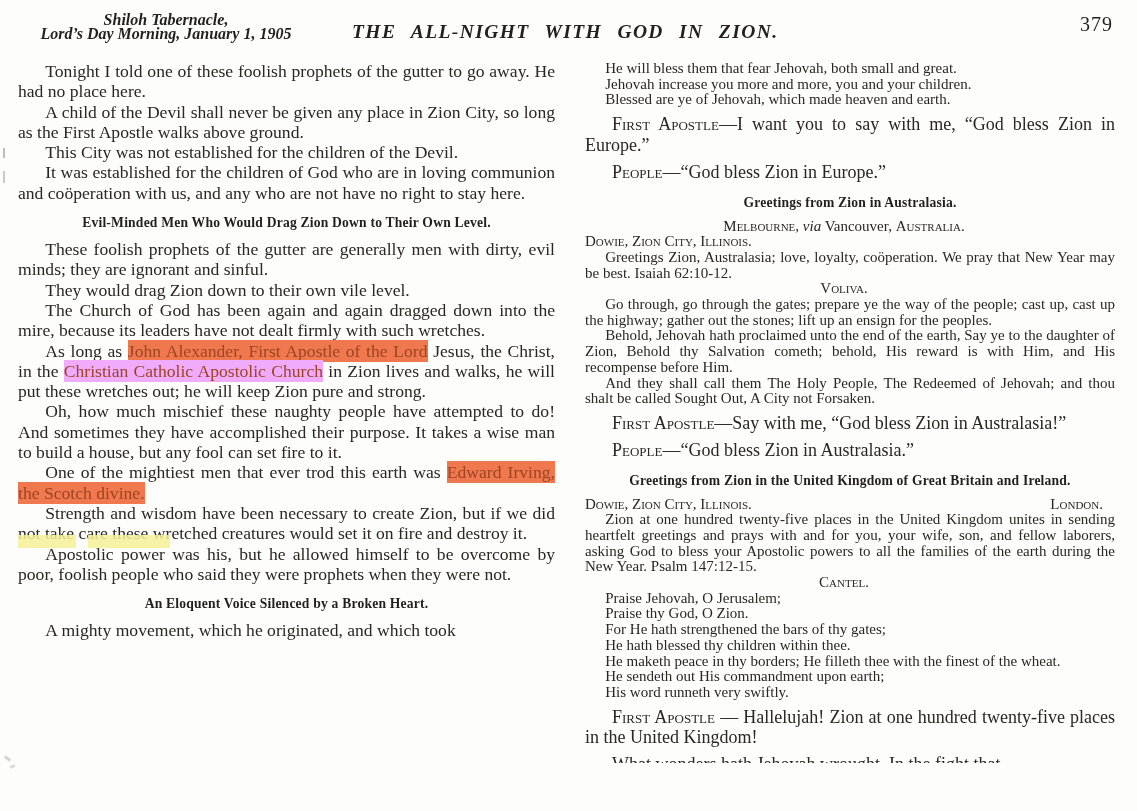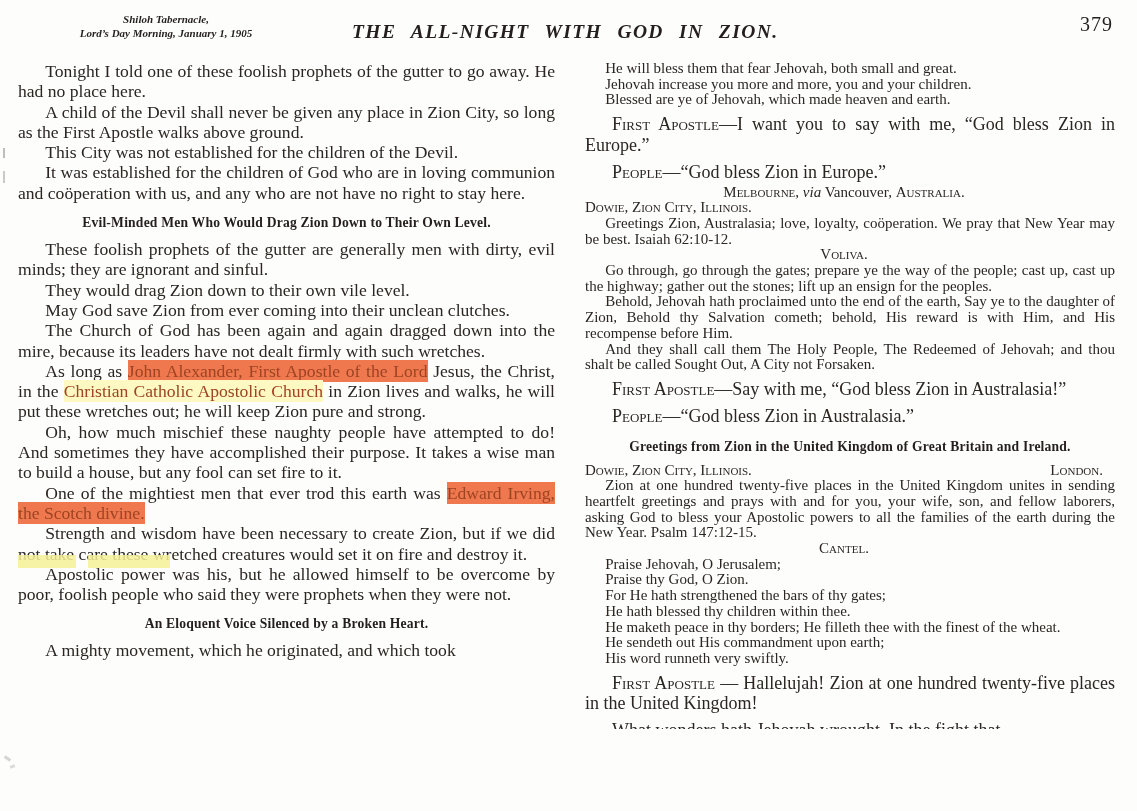--- a/index.html
+++ b/index.html
@@ -7,21 +7,21 @@
     width:1137px;height:811px;overflow:hidden;position:relative;
     background:#fdfdfc;color:#2b2622;
     font-family:"Liberation Serif","DejaVu Serif",serif;
     -webkit-font-smoothing:antialiased;
   }
   .page{position:relative;width:100%;height:100%;}
   
   header{position:relative;height:54px;}
   .hdr-left{
     position:absolute;left:16px;top:13px;width:300px;text-align:center;
-    font-weight:bold;font-style:italic;font-size:11px;line-height:13.5px;color:#241f1c;
+    font-weight:bold;font-style:italic;font-size:16px;line-height:13.5px;color:#241f1c;
   }
   .hdr-title{
     position:absolute;left:352px;top:21px;
     font-style:italic;font-weight:bold;font-size:19.5px;color:#241f1c;
     letter-spacing:1.4px;word-spacing:9px;white-space:nowrap;
   }
   .hdr-page-num{
     position:absolute;right:24px;top:13px;font-size:20px;color:#241f1c;letter-spacing:1px;
   }
   
@@ -85,36 +85,36 @@
 
   <main class="columns">
     <div class="col left">
         <p class="para">Tonight I told one of these foolish prophets of the gutter to go away. He had no place here.</p>
         <p class="para">A child of the Devil shall never be given any place in Zion City, so long as the First Apostle walks above ground.</p>
         <p class="para">This City was not established for the children of the Devil.</p>
         <p class="para">It was established for the children of God who are in loving communion and coöperation with us, and any who are not have no right to stay here.</p>
         <h3 class="subhead">Evil-Minded Men Who Would Drag Zion Down to Their Own Level.</h3>
         <p class="para">These foolish prophets of the gutter are generally men with dirty, evil minds; they are ignorant and sinful.</p>
         <p class="para">They would drag Zion down to their own vile level.</p>
-        <p class="para">May God save Zion from ever coming into their unclean clutches.</p>
         <p class="para">The Church of God has been again and again dragged down into the mire, because its leaders have not dealt firmly with such wretches.</p>
-        <p class="para"><span>As long as </span><mark class="hl" style="background: rgb(240, 120, 78);">John Alexander, First Apostle of the Lord</mark><span> Jesus, the Christ, in the </span><mark class="hl" style="background: #fef9c3;">Christian Catholic Apostolic Church</mark><span> in Zion lives and walks, he will put these wretches out; he will keep Zion pure and strong.</span></p>
+        <p class="para"><span>As long as </span><mark class="hl" style="background: rgb(240, 120, 78);">John Alexander, First Apostle of the Lord</mark><span> Jesus, the Christ, in the </span><mark class="hl" style="background: #f0abfc;">Christian Catholic Apostolic Church</mark><span> in Zion lives and walks, he will put these wretches out; he will keep Zion pure and strong.</span></p>
         <p class="para">Oh, how much mischief these naughty people have attempted to do! And sometimes they have accomplished their purpose. It takes a wise man to build a house, but any fool can set fire to it.</p>
         <p class="para"><span>One of the mightiest men that ever trod this earth was </span><mark class="hl" style="background: rgb(240, 120, 78);">Edward Irving, the Scotch divine.</mark></p>
         <p class="para">Strength and wisdom have been necessary to create Zion, but if we did not take care these wretched creatures would set it on fire and destroy it.</p>
         <p class="para rel">Apostolic power was his, but he allowed himself to be overcome by poor, foolish people who said they were prophets when they were not.<span class="ymark" style="left: 0px; top: -9px; width: 58px; background: rgba(246, 241, 150, 0.85);"></span><span class="ymark" style="left: 70px; top: -9px; width: 82px; background: rgba(246, 241, 150, 0.85);"></span></p>
         <h3 class="subhead">An Eloquent Voice Silenced by a Broken Heart.</h3>
         <p class="para">A mighty movement, which he originated, and which took</p>
       </div>
     <div class="col right">
         <p class="verse">He will bless them that fear Jehovah, both small and great.</p>
         <p class="verse">Jehovah increase you more and more, you and your children.</p>
         <p class="verse">Blessed are ye of Jehovah, which made heaven and earth.</p>
         <p class="speech"><span class="sc ">First Apostle</span><span>—I want you to say with me, “God bless Zion in Europe.”</span></p>
         <p class="speech"><span class="sc ">People</span><span>—“God bless Zion in Europe.”</span></p>
+        <h3 class="subhead">Greetings from Zion in Australasia.</h3>
         <p class="sig"><span class="sc ">Melbourne, </span><span class="it">via</span><span> Vancouver, </span><span class="sc ">Australia.</span></p>
         <div class="byline">
           <span class="sc">Dowie, Zion City, Illinois.</span>
           <span class="sc"></span>
         </div>
         <p class="verse">Greetings Zion, Australasia; love, loyalty, coöperation. We pray that New Year may be best. Isaiah 62:10-12.</p>
         <p class="sig"><span class="sc ">Voliva.</span></p>
         <p class="verse">Go through, go through the gates; prepare ye the way of the people; cast up, cast up the highway; gather out the stones; lift up an ensign for the peoples.</p>
         <p class="verse">Behold, Jehovah hath proclaimed unto the end of the earth, Say ye to the daughter of Zion, Behold thy Salvation cometh; behold, His reward is with Him, and His recompense before Him.</p>
         <p class="verse">And they shall call them The Holy People, The Redeemed of Jehovah; and thou shalt be called Sought Out, A City not Forsaken.</p>

